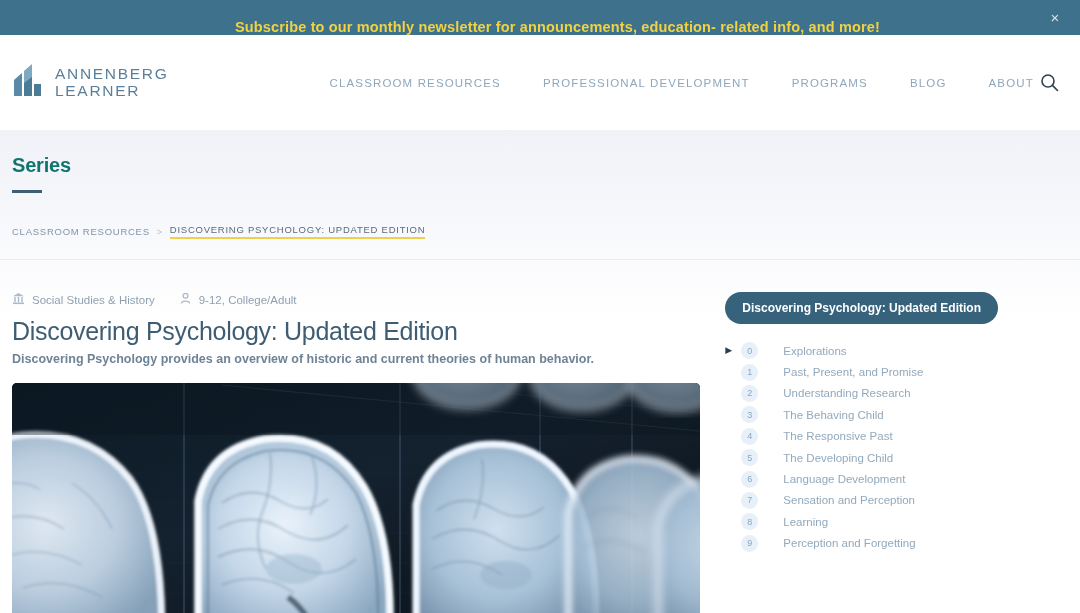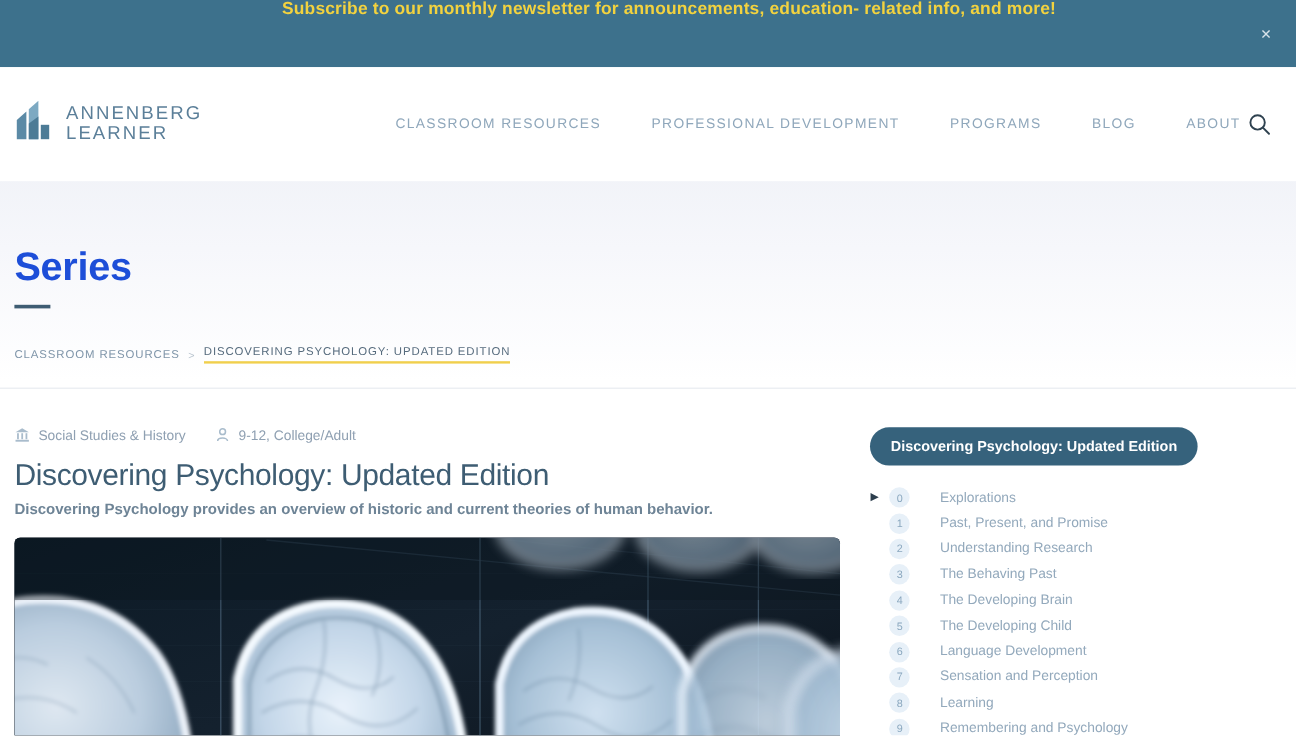--- a/index.html
+++ b/index.html
@@ -16,24 +16,24 @@
     position: relative;
     width: 1080px;
     height: 613px;
     overflow: hidden;
     background: #ffffff;
   }
 
   
   .banner {
     position: relative;
-    height: 56px;
+    height: 35px;
     background: #3d718c;
     display: flex;
-    align-items: flex-start;
+    align-items: flex-end;
     justify-content: center;
     padding-left: 35px;
   }
   .banner-text {
     color: #f2d23f;
     font-size: 14.5px;
     font-weight: bold;
     letter-spacing: 0.15px;
     text-align: center;
   }
@@ -121,24 +121,24 @@
     z-index: 0;
   }
 
   .content {
     position: relative;
     z-index: 1;
     padding: 0 12px;
   }
 
   .series-title {
-    margin-top: 52px;
-    font-size: 33px;
+    margin-top: 24px;
+    font-size: 20px;
     font-weight: bold;
-    color: #1d4ed8;
+    color: #0f766e;
     letter-spacing: -0.2px;
   }
   .title-rule {
     margin-top: 13px;
     width: 30px;
     height: 3px;
     background: #3f5d73;
   }
 
   .breadcrumb {
@@ -494,45 +494,45 @@
           <li class="dir-item">
             <span class="dir-badge">1</span>
             <span class="dir-label">Past, Present, and Promise</span>
           </li>
           <li class="dir-item">
             <span class="dir-badge">2</span>
             <span class="dir-label">Understanding Research</span>
           </li>
           <li class="dir-item">
             <span class="dir-badge">3</span>
-            <span class="dir-label">The Behaving Past</span>
+            <span class="dir-label">The Behaving Child</span>
           </li>
           <li class="dir-item">
             <span class="dir-badge">4</span>
-            <span class="dir-label">The Developing Brain</span>
+            <span class="dir-label">The Responsive Past</span>
           </li>
           <li class="dir-item">
             <span class="dir-badge">5</span>
             <span class="dir-label">The Developing Child</span>
           </li>
           <li class="dir-item">
             <span class="dir-badge">6</span>
             <span class="dir-label">Language Development</span>
           </li>
           <li class="dir-item">
             <span class="dir-badge">7</span>
             <span class="dir-label">Sensation and Perception</span>
           </li>
           <li class="dir-item">
             <span class="dir-badge">8</span>
             <span class="dir-label">Learning</span>
           </li>
           <li class="dir-item">
             <span class="dir-badge">9</span>
-            <span class="dir-label">Remembering and Psychology</span>
+            <span class="dir-label">Perception and Forgetting</span>
           </li>
           <li class="dir-item">
             
             
           </li>
         </ul>
       </div>
 
     </div>
   </div>

